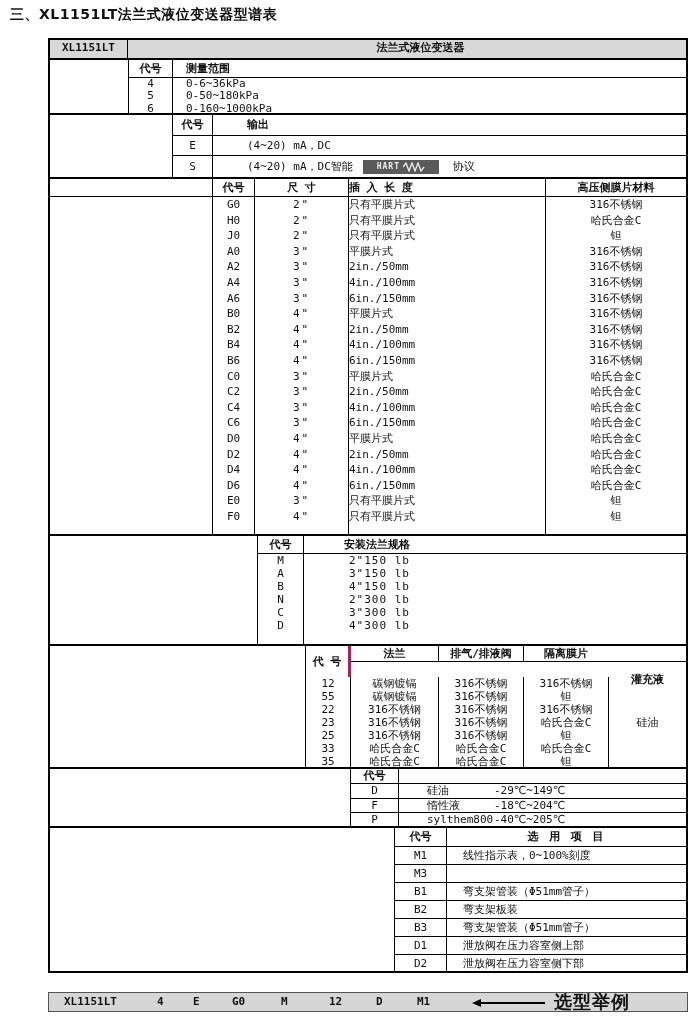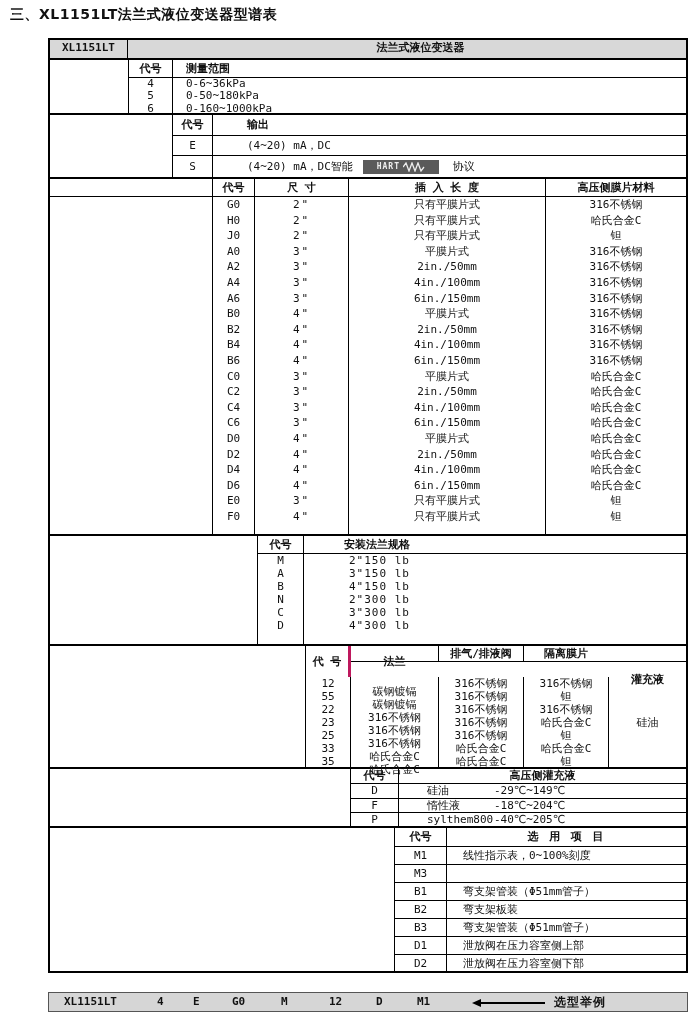--- a/index.html
+++ b/index.html
@@ -50,21 +50,21 @@
           margin:0 14px 0 10px; border-radius:0; }
   .hart-txt { font-size:8px; font-weight:bold; letter-spacing:1px; line-height:8px; }
 
   
   .sec-size { flex-direction:column; height:357px; }
   .size-hdr { display:flex; height:18px; line-height:17px; font-weight:bold;
               border-bottom:1px solid #000; }
   .sp162 { width:162px; }
   .col-code42 { width:42px; text-align:center; }
   .col-size { width:94px; text-align:center; }
-  .col-ins { width:197px; text-align:center; }
+  .col-ins { width:197px; }
   .col-mat { flex:1; text-align:center; }
   .srow { display:flex; height:15.6px; line-height:15.6px; }
   .size-fill { display:flex; height:11px; }
   .size-val { letter-spacing:2px; }
 
   
   .sec-flange { height:110px; }
   .sec-flange .spacer { width:207px; }
   .sec-flange .hrow { height:18px; line-height:17px; }
   .sec-flange .cc { width:46px; }
@@ -76,21 +76,21 @@
 
   
   .sec-low { height:123px; }
   .sec-low .spacer { width:255px; }
   .low-hdr { display:flex; height:32px; font-weight:bold; }
   .low-code-h { width:45px; border-right:3px solid #be185d; text-align:center; line-height:31px; }
   .low-hdr-right { flex:1; display:flex; flex-direction:column; }
   .low-title { height:16px; line-height:15px; text-align:center; border-bottom:1px solid #000; }
   .low-labels { display:flex; height:16px; line-height:15px; text-align:center;
                 border-bottom:1px solid #000; }
-  .lw-flange { width:87px;margin-top:8px; } .lw-vent { width:85px; } .lw-diaph { width:85px; }
+  .lw-flange { width:87px; } .lw-vent { width:85px; } .lw-diaph { width:85px; }
   .lw-fill { flex:1;margin-top:26px; }
   .low-body { display:flex; height:91px; }
   .low-col { display:flex; flex-direction:column; text-align:center; }
   .low-col div { height:13px; line-height:13px; }
   .low-col-code { width:45px; border-right:1px solid #000; }
   .low-fill-cell { flex:1; display:flex; align-items:center; justify-content:center; }
 
   
   .sec-high { height:59px; }
   .sec-high .spacer { width:300px; }
@@ -117,21 +117,21 @@
   .ex-code { position:absolute; top:0; line-height:18px; font-weight:bold; }
   .ex-code:nth-child(1){ left:15px; } .ex-code:nth-child(2){ left:108px; }
   .ex-code:nth-child(3){ left:144px; } .ex-code:nth-child(4){ left:183px; }
   .ex-code:nth-child(5){ left:232px; } .ex-code:nth-child(6){ left:280px; }
   .ex-code:nth-child(7){ left:327px; } .ex-code:nth-child(8){ left:368px; }
   .ex-arrow { position:absolute; left:432px; top:9px; width:64px; height:2px; background:#000; }
   .ex-arrow::before { content:""; position:absolute; left:-9px; top:-3px; width:0; height:0;
                       border-right:9px solid #000; border-top:4px solid transparent;
                       border-bottom:4px solid transparent; }
   .ex-label { position:absolute; left:505px; top:0; line-height:18px; font-weight:bold;
-              font-size:12px; letter-spacing:1px;
+              font-size:18px; letter-spacing:1px;
               font-family:"DejaVu Sans","Liberation Sans",sans-serif; }
 </style>
 </head>
 <body>
 
 <div class="page">
 
   <div class="doc-title">三、XL1151LT法兰式液位变送器型谱表</div>
 
   <div class="model-table">
@@ -509,21 +509,20 @@
           <div class="low-fill-cell bl">硅油</div>
         </div>
       </div>
     </div>
 
     <div class="sec sec-high">
       <div class="spacer"></div>
       <div class="tbl">
         <div class="hrow rule">
           <div class="cc">代号</div>
-          <div class="title">高压侧灌充液</div>
         </div>
 
           <div class="drow rule">
             <div class="cc">D</div>
             <div class="val"><span class="fluid-name">硅油</span><span>-29℃~149℃</span></div>
           </div>
 
           <div class="drow rule">
             <div class="cc">F</div>
             <div class="val"><span class="fluid-name">惰性液</span><span>-18℃~204℃</span></div>

